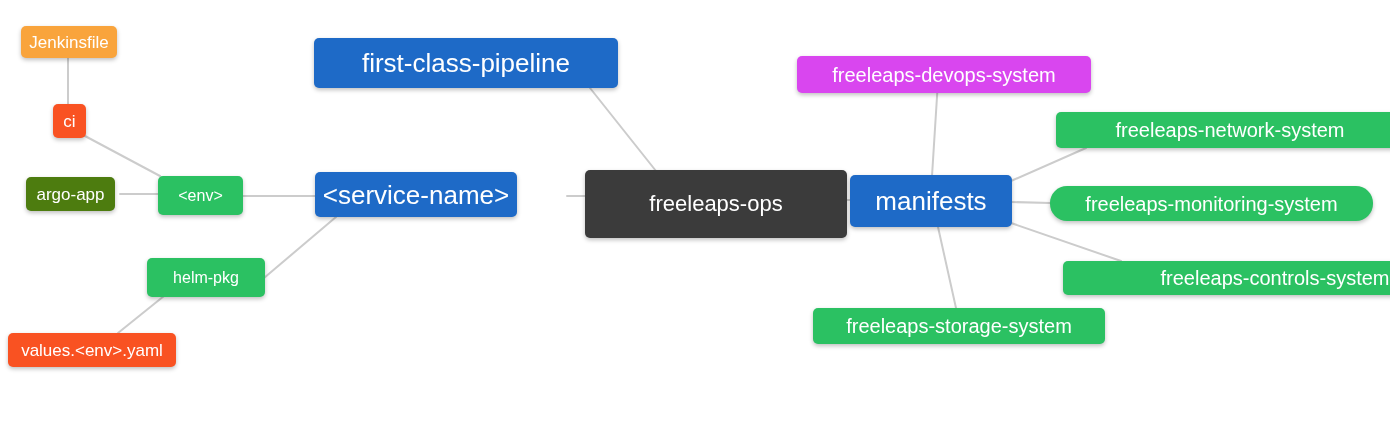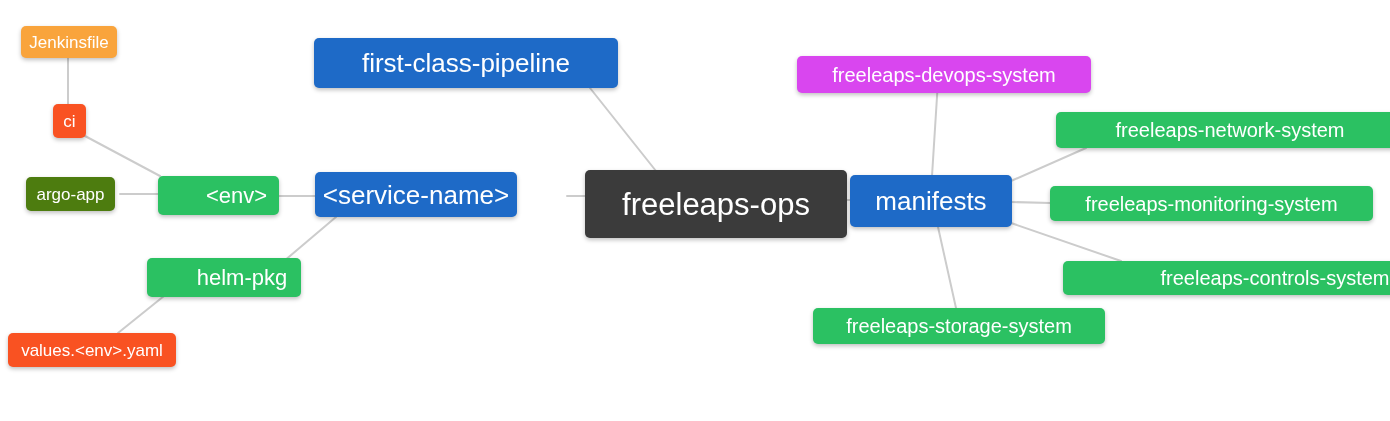--- a/index.html
+++ b/index.html
@@ -15,24 +15,24 @@
   .node{
     position:absolute;
     display:flex;align-items:center;justify-content:center;
     color:#ffffff;
     border-radius:5px;
     box-shadow:0 2px 4px rgba(0,0,0,.25);
     white-space:nowrap;
     line-height:1;
     user-select:none;
   }
-  .root{font-size:31px;}
+  .root{font-size:22px;}
   .l1{font-size:26px;}
   .l2{font-size:20px;}
-  .l2l{font-size:22px;padding-left:36px;}
+  .l2l{font-size:16px;}
   .l3{font-size:17px;}
 </style>
 </head>
 <body>
 
 <div id="canvas">
 
   <svg id="edges">
     <line class="edge" x1="68" y1="58" x2="68" y2="104" stroke="#CCCCCC"></line>
     <line class="edge" x1="85" y1="136" x2="160" y2="176" stroke="#CCCCCC"></line>
@@ -57,17 +57,17 @@
   <div class="node l2l" style="left: 147px; top: 258px; width: 118px; height: 39px; background-color: rgb(43, 193, 98);">helm-pkg</div>
   <div class="node l3" style="left: 8px; top: 333px; width: 168px; height: 34px; background-color: rgb(249, 82, 34);">values.&lt;env&gt;.yaml</div>
 
   <div class="node l1" style="left: 314px; top: 38px; width: 304px; height: 50px; background-color: rgb(30, 106, 199);">first-class-pipeline</div>
   <div class="node l1" style="left: 315px; top: 172px; width: 202px; height: 45px; background-color: rgb(30, 106, 199);">&lt;service-name&gt;</div>
   <div class="node root" style="left: 585px; top: 170px; width: 262px; height: 68px; background-color: rgb(59, 59, 59);">freeleaps-ops</div>
   <div class="node l1" style="left: 850px; top: 175px; width: 162px; height: 52px; background-color: rgb(30, 106, 199);">manifests</div>
 
   <div class="node l2" style="left: 797px; top: 28px; width: 294px; height: 37px; background-color: #d946ef; margin-top: 28px;">freeleaps-devops-system</div>
   <div class="node l2" style="left: 1056px; top: 112px; width: 348px; height: 36px; background-color: rgb(43, 193, 98);">freeleaps-network-system</div>
-  <div class="node l2" style="left: 1050px; top: 186px; width: 323px; height: 35px; background-color: rgb(43, 193, 98);">freeleaps-monitoring-system</div>
+  <div class="node l2" style="left: 1050px; top: 186px; width: 323px; height: 35px; background-color: rgb(43, 193, 98); border-radius: 17px;">freeleaps-monitoring-system</div>
   <div class="node l2" style="left: 1063px; top: 261px; width: 338px; height: 34px; background-color: rgb(43, 193, 98); padding-left: 43px;">freeleaps-controls-system</div>
   <div class="node l2" style="left: 813px; top: 308px; width: 292px; height: 36px; background-color: rgb(43, 193, 98);">freeleaps-storage-system</div>
 
 </div>
 
 </body></html>

